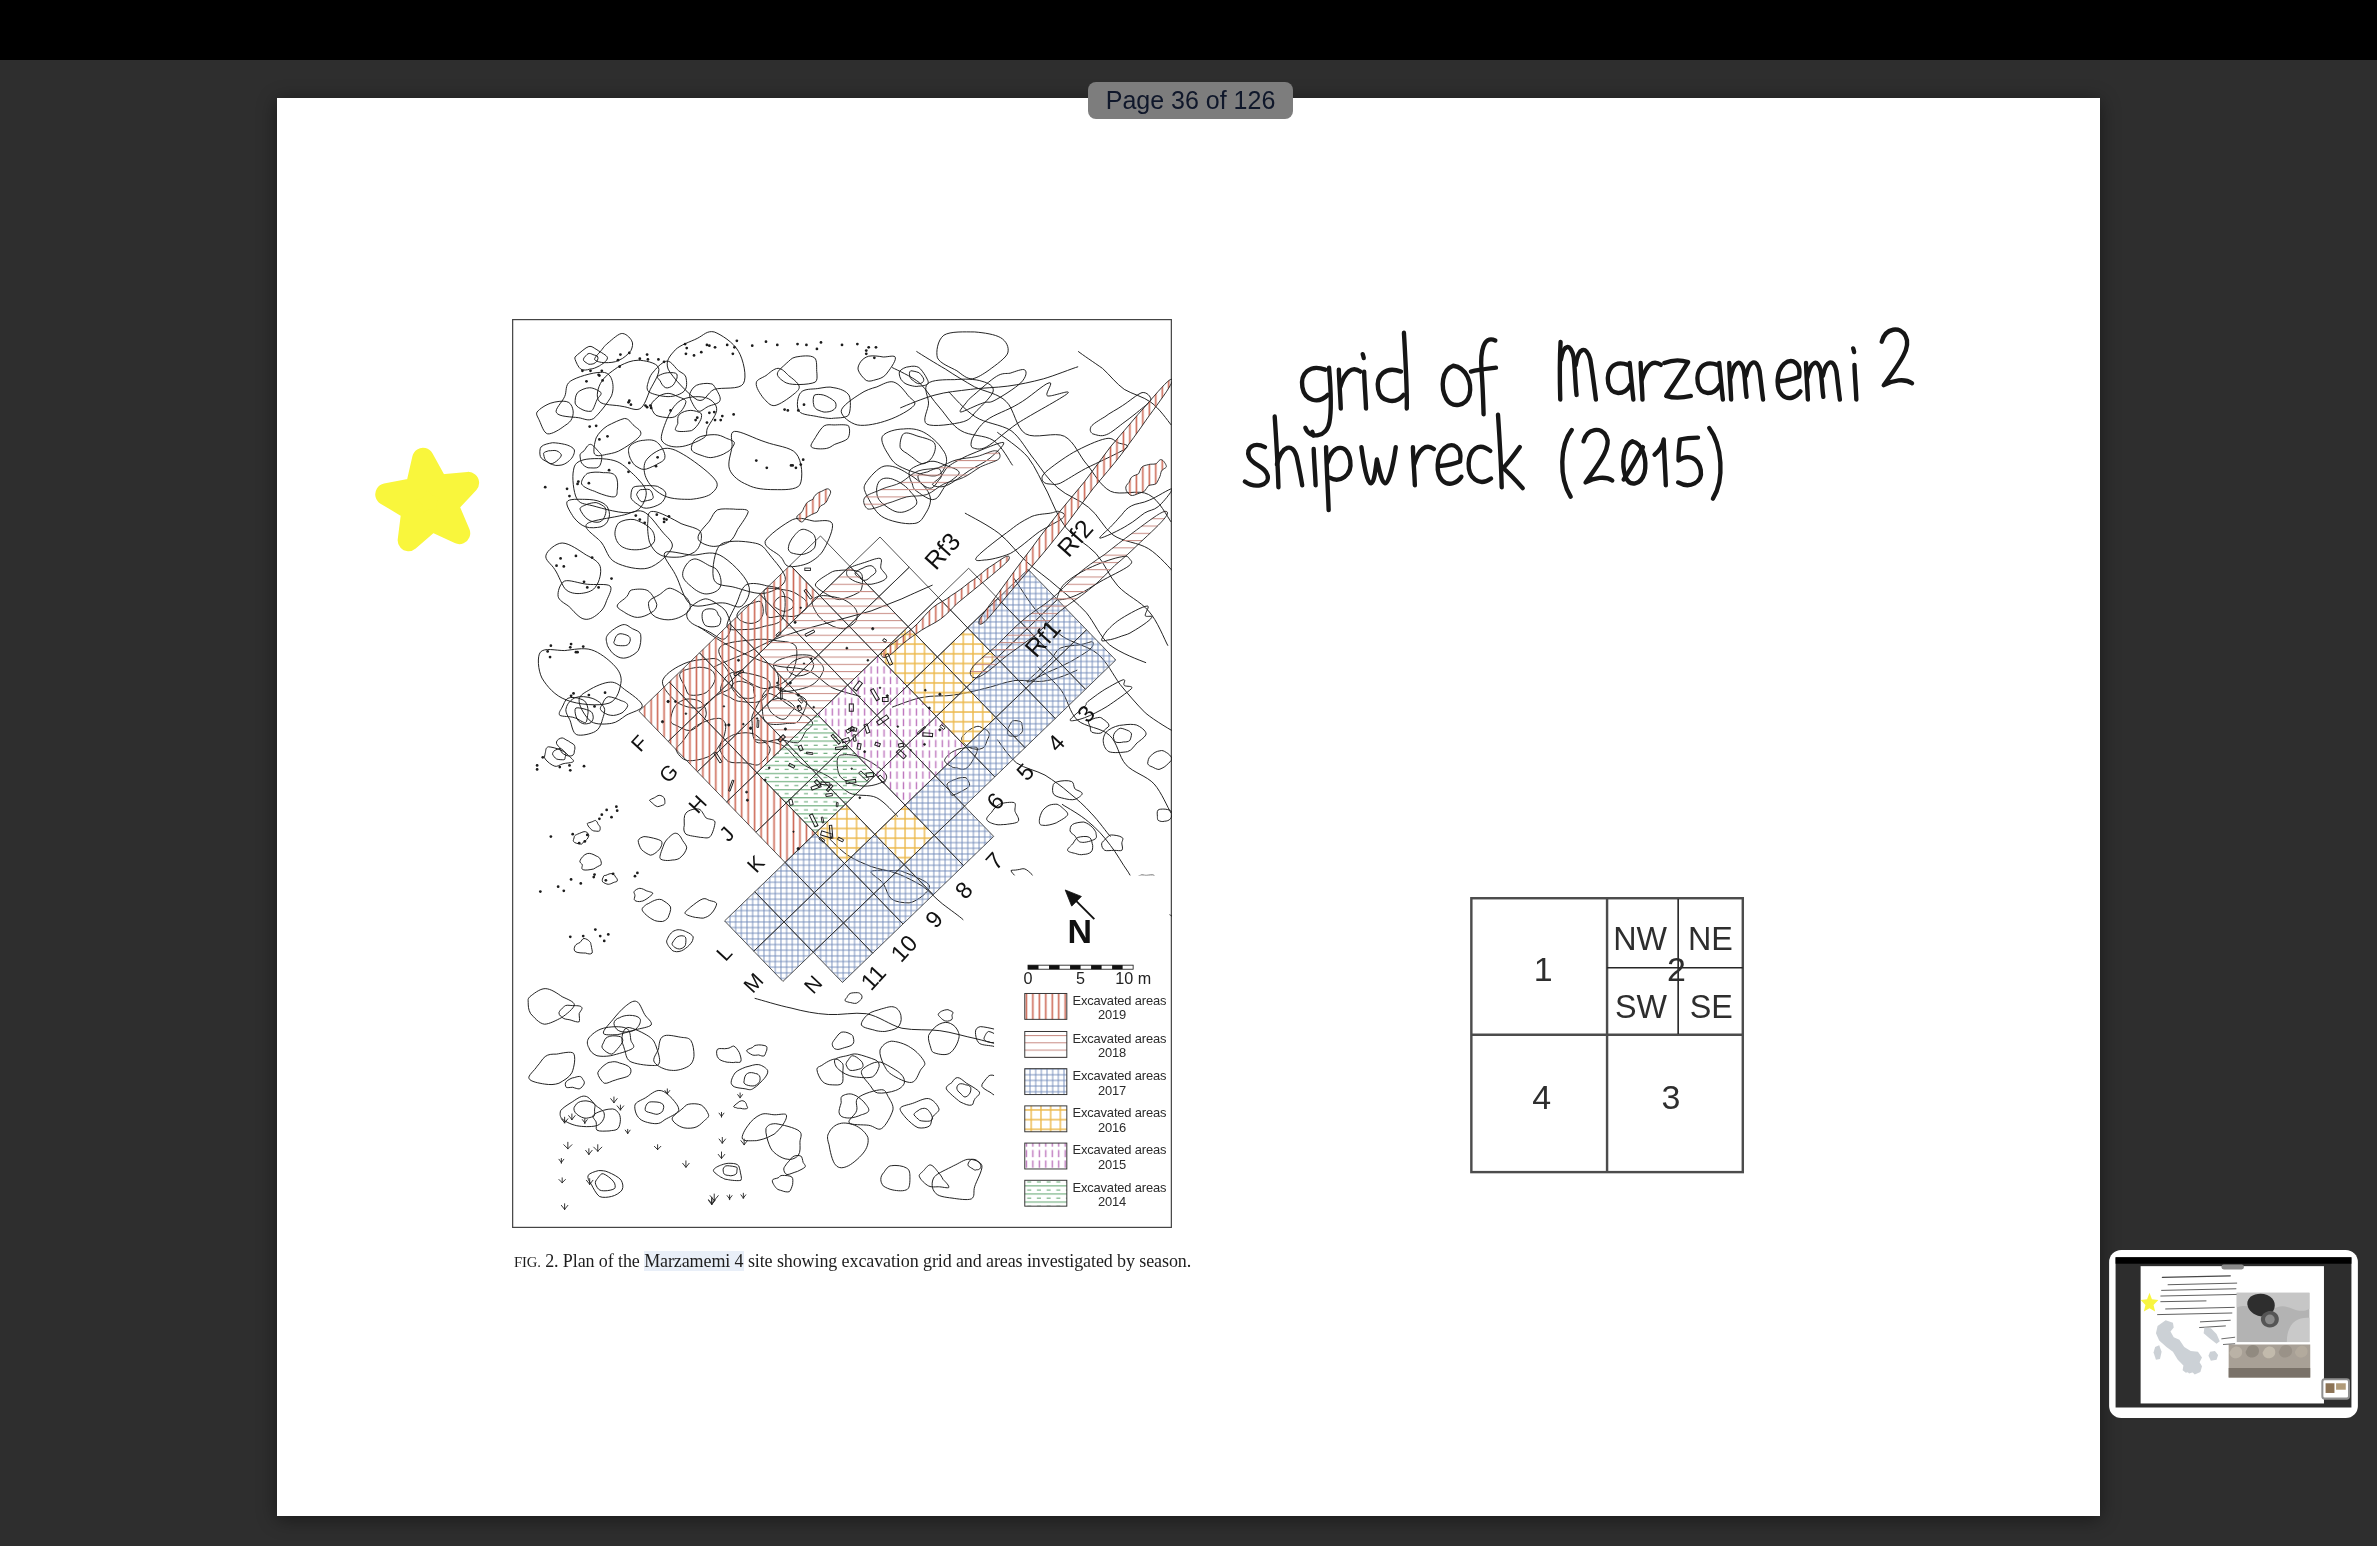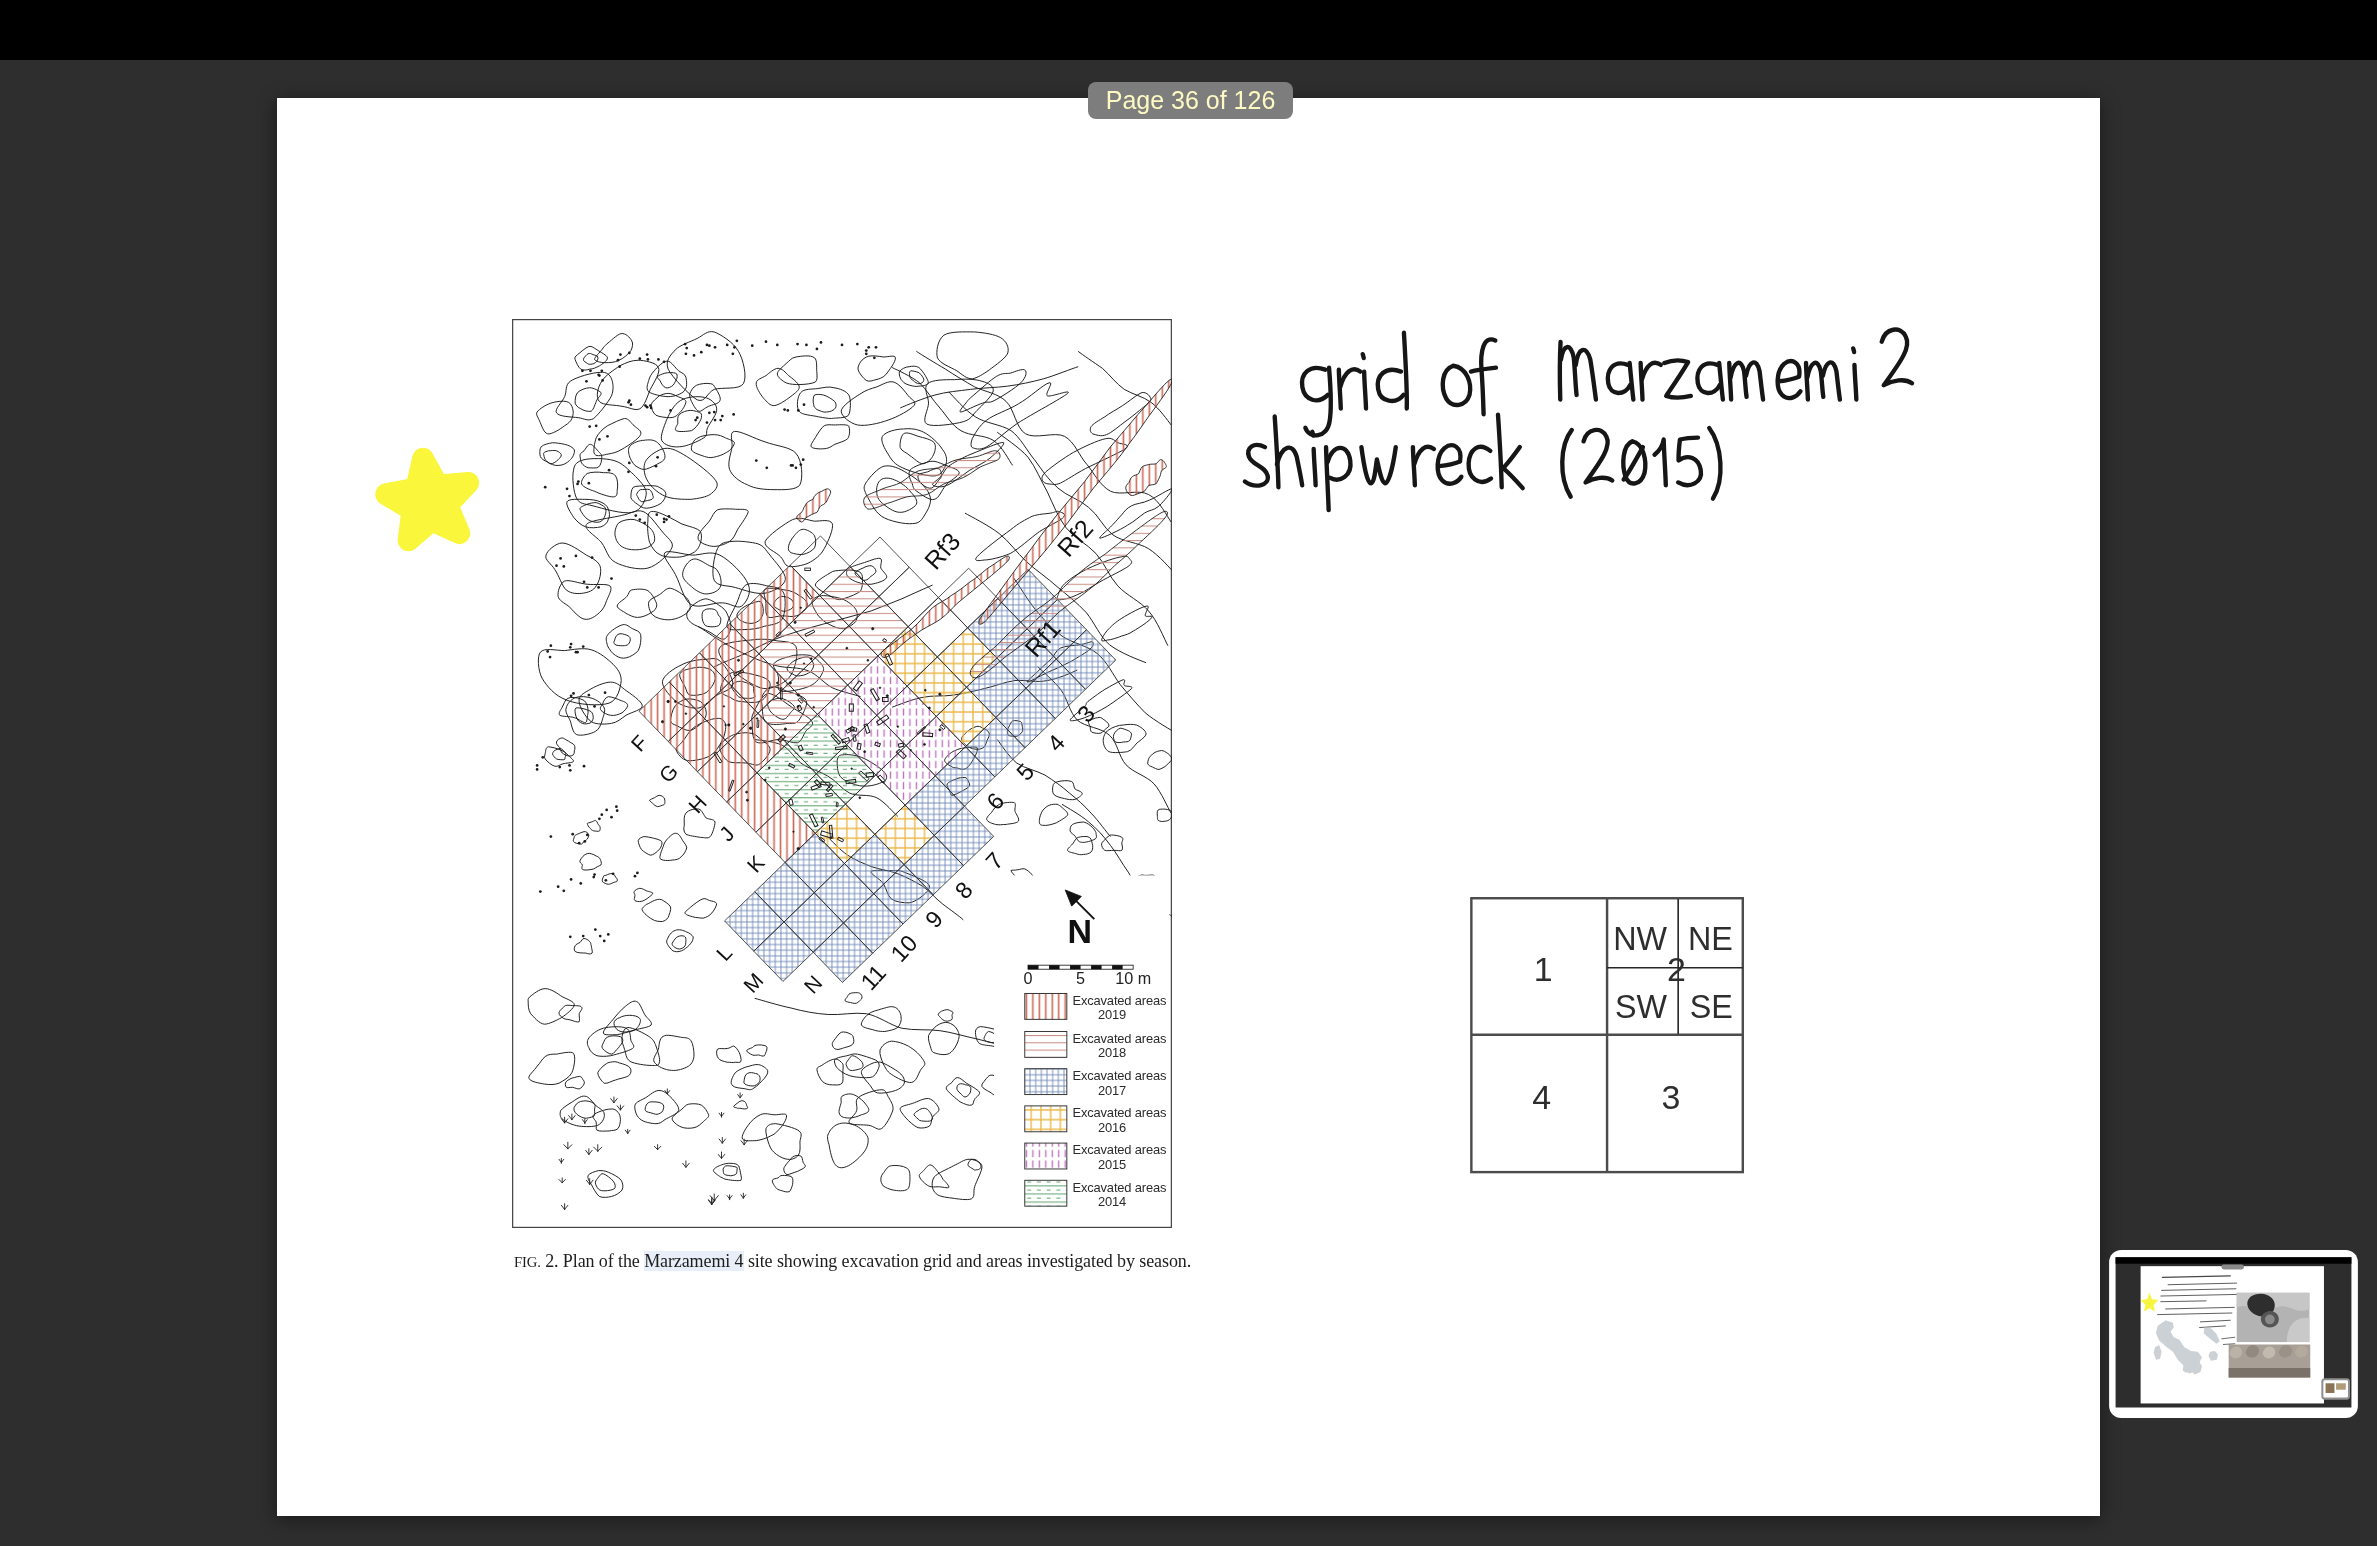--- a/index.html
+++ b/index.html
@@ -751,21 +751,21 @@
 <text x="213" y="68" font-size="40">NW</text>
 <text x="300" y="68" font-size="40">NE</text>
 <text x="258" y="106">2</text>
 <text x="214" y="152" font-size="40">SW</text>
 <text x="301" y="152" font-size="40">SE</text>
 <text x="91" y="265">4</text>
 <text x="251" y="265">3</text>
 </g>
     </svg></div>
 
-<div class="abs" style="left:1088px;top:82px;width:205px;height:37px;background:#7d7d7d;border-radius:8px;color:#fef9c3;font-size:25px;line-height:37px;text-align:center;">Page 36 of 126</div>
+<div class="abs" style="left:1088px;top:82px;width:205px;height:37px;background:#7d7d7d;border-radius:8px;color:#0f172a;font-size:25px;line-height:37px;text-align:center;">Page 36 of 126</div>
 
 <div class="abs" style="left:2109px;top:1250px;width:249px;height:168px;"><svg width="249" height="168" viewBox="0 0 308 208">
 <rect x="0" y="0" width="308" height="208" rx="15" fill="#fff"></rect>
 <rect x="8" y="9" width="292" height="186" fill="#2d2d2d"></rect>
 <rect x="8" y="9" width="292" height="8" fill="#000"></rect>
 <rect x="39" y="20" width="227" height="170" fill="#fff"></rect>
 <rect x="139" y="18" width="28" height="6" rx="3" fill="#8a8a8a"></rect>
 <g stroke="#474747" stroke-width="1.6" stroke-linecap="round">
 <line x1="66" y1="34" x2="150" y2="32"></line>
 </g>

